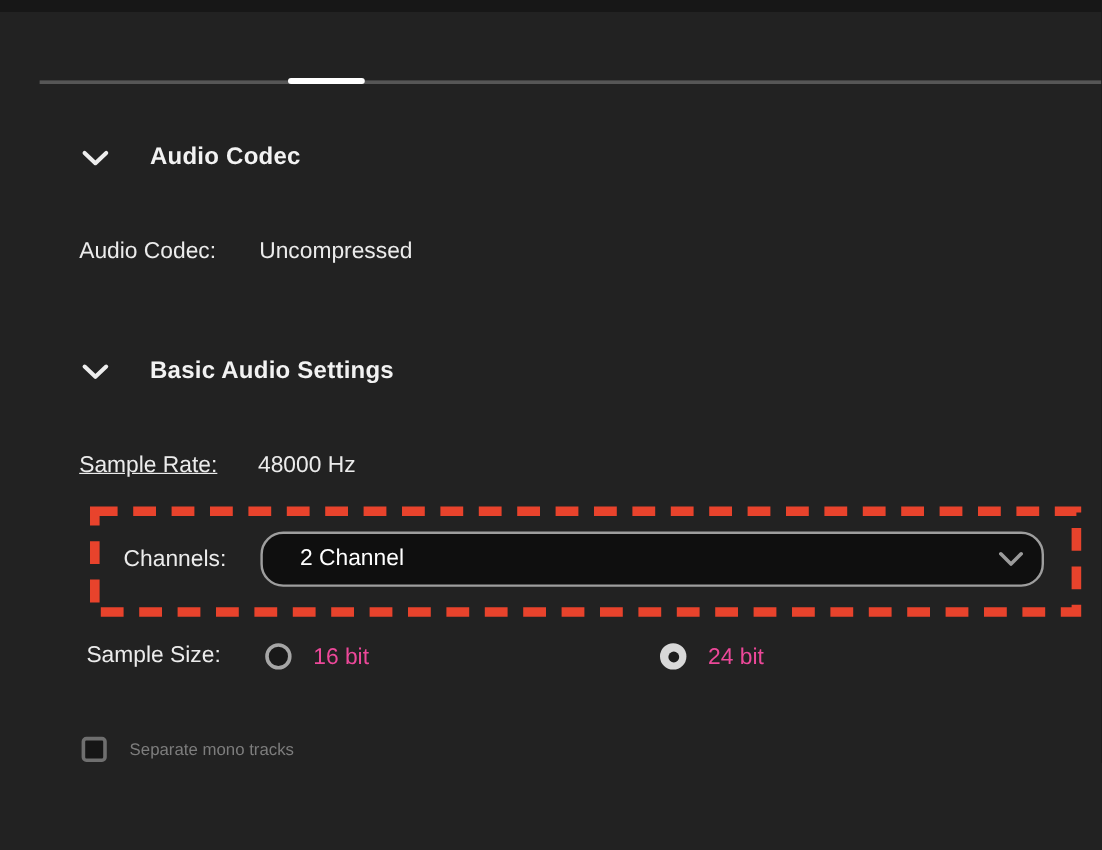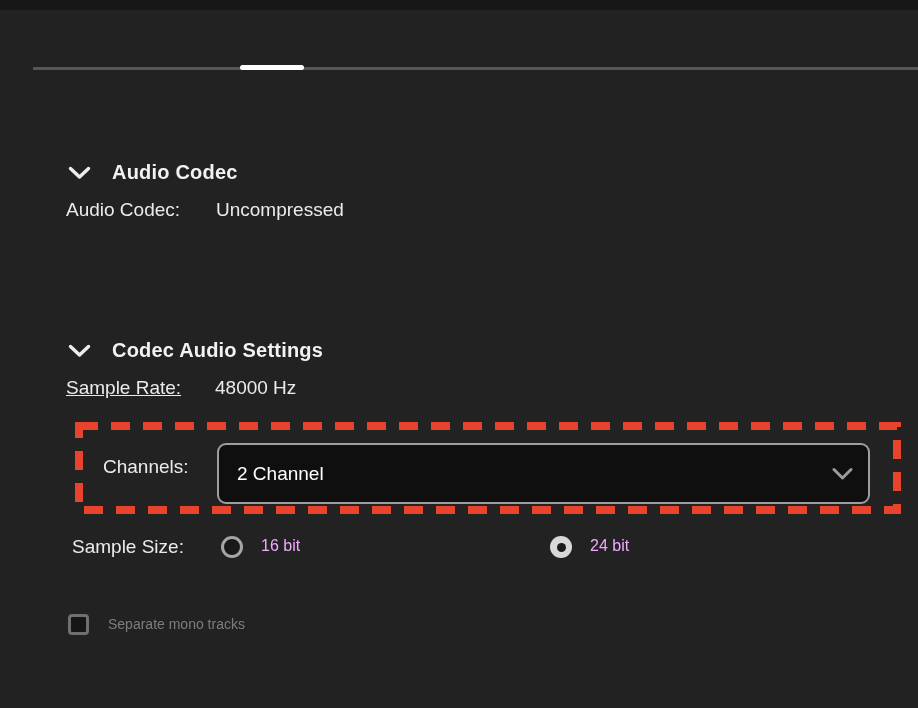--- a/index.html
+++ b/index.html
@@ -12,46 +12,46 @@
   .top-strip { position:absolute; left:0; top:0; width:100%; height:10px; background:#171717; }
 
   
   .tabs { position:absolute; left:33px; top:32px; display:flex; gap:44px; }
   .tab { font-size:19.5px; color:#c9c9c9; letter-spacing:.2px; cursor:default; }
   .tab.active { color:#ffffff; font-weight:bold; }
   .tabline { position:absolute; left:33px; top:67px; width:885px; height:2.5px; background:#565656; }
   .tab-underline { position:absolute; left:240px; top:65px; width:64px; height:5px; background:#ffffff; border-radius:3px; }
 
   
-  .section-header { position:absolute; left:68px; display:flex; align-items:center; gap:21px;margin-top:41px; }
+  .section-header { position:absolute; left:68px; display:flex; align-items:center; gap:34px; }
   .section-header .chev { display:flex; align-items:center; }
   .section-title { font-size:20px; font-weight:bold; color:#f2f2f2; letter-spacing:.2px; }
 
   
   .lbl, .val { position:absolute; font-size:19px; color:#ebebeb; white-space:nowrap; }
 
   
   .dropdown {
-    position:absolute; left:217px; top:443px; width:653px; height:61px;
+    position:absolute; left:217px; top:443px; width:653px; height:46px;
     box-sizing:border-box; background:#0f0f0f;
-    border:2px solid #9e9e9e; border-radius:9px;
-    display:flex; align-items:center; padding-left:18px;
+    border:2px solid #9e9e9e; border-radius:19px;
+    display:flex; align-items:center; padding-left:31px;
     color:#ffffff; font-size:19px;
   }
   .dropdown .dd-chev { position:absolute; right:15px; top:50%; transform:translateY(-50%); display:flex; }
 
   
   .overlay { position:absolute; left:0; top:0; pointer-events:none; }
 
   
   .radio { position:absolute; width:22px; height:22px; border-radius:50%; box-sizing:border-box; }
   .radio.off { border:3.5px solid #a6a6a6; background:#191919; }
   .radio.on  { background:#d8d8d8; }
   .radio .dot { position:absolute; left:50%; top:50%; width:9px; height:9px; margin:-4.5px 0 0 -4.5px; border-radius:50%; background:#1c1c1c; }
-  .radio-label { position:absolute; font-size:16px; color:#f0abfc; white-space:nowrap; }
+  .radio-label { position:absolute; font-size:19px; color:#ec4899; white-space:nowrap; }
 
   
   .checkbox {
     position:absolute; left:68px; top:614px; width:21px; height:21px;
     box-sizing:border-box; border:3.5px solid #6f6f6f; border-radius:4px; background:#161616;
   }
   .check-label { position:absolute; left:108px; top:616px; font-size:14px; color:#7d7d7d; white-space:nowrap; }
 </style>
 </head>
 <body>
@@ -74,21 +74,21 @@
 
   <span class="lbl" style="left:66px; top:199px;">Audio Codec:</span>
   <span class="val" style="left:216px; top:199px;">Uncompressed</span>
 
   <div class="section-header" style="top:298px;">
     <span class="chev">
       <svg width="23" height="14" viewBox="0 0 23 14">
           <path d="M2.5 2.5 L11.5 11 L20.5 2.5" fill="none" stroke="#ededed" stroke-width="3.4" stroke-linecap="round" stroke-linejoin="round"></path>
         </svg>
     </span>
-    <span class="section-title">Codec Audio Settings</span>
+    <span class="section-title">Basic Audio Settings</span>
   </div>
 
   <span class="lbl" style="left:66px; top:377px;text-decoration:underline;">Sample Rate:</span>
   <span class="val" style="left:215px; top:377px;">48000 Hz</span>
 
   <span class="lbl" style="left:103px; top:456px;">Channels:</span>
   <div class="dropdown">
     <span>2 Channel</span>
     <span class="dd-chev">
       <svg width="21" height="13" viewBox="0 0 21 13">

